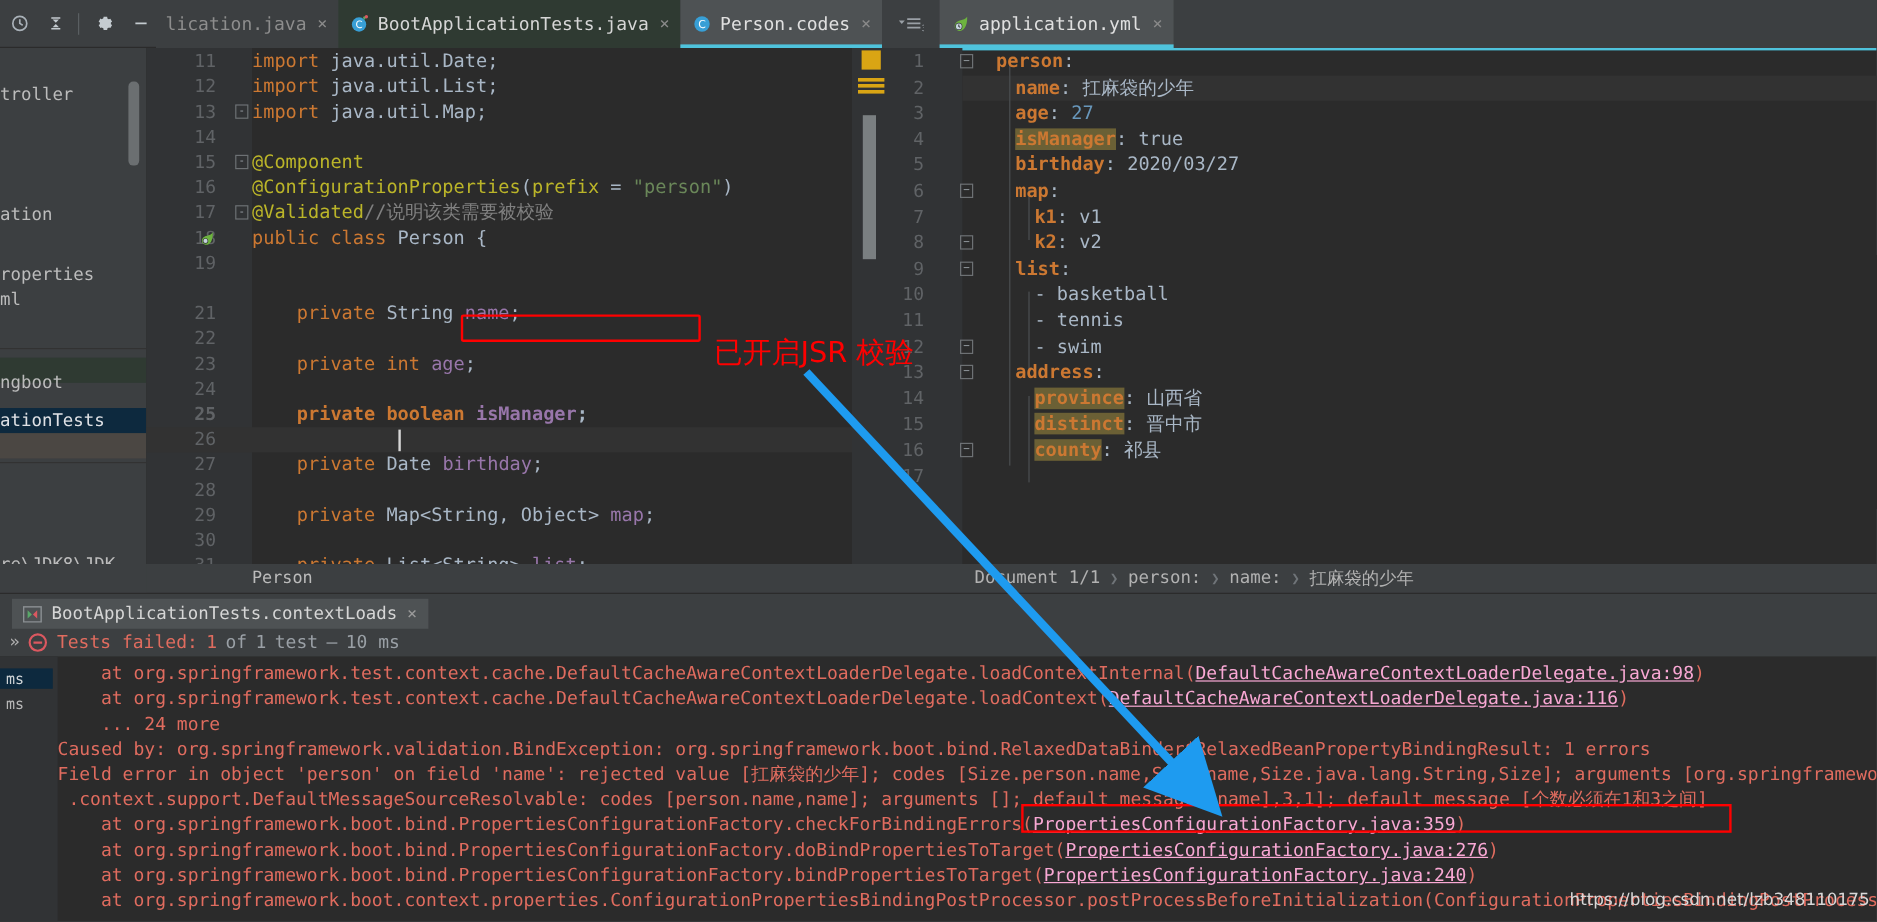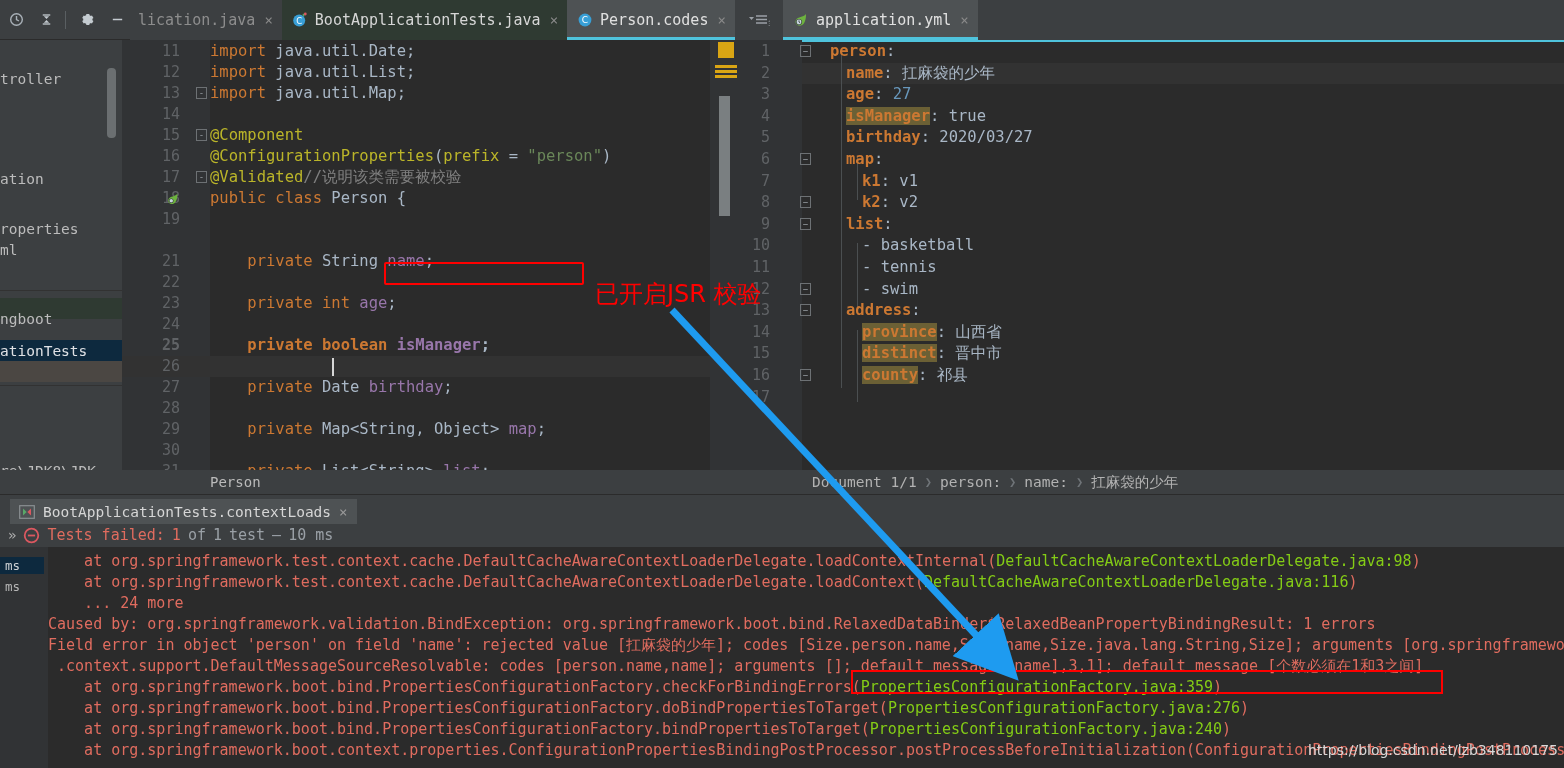--- a/index.html
+++ b/index.html
@@ -272,21 +272,21 @@
     display:flex; align-items:center;
   }
   .ms-badge.sel { background:#0d293e; color:#cfd3d6; }
 
   .cline {
     position:absolute; left:48px; width:1516px; height:21px;
     white-space:pre; color:#e06c5f;
     font-family:"DejaVu Sans Mono","Liberation Mono",monospace;
     font-size:15px; line-height:21px;
   }
-  .clink { color:#84cc16; }
+  .clink { text-decoration: underline; color:#f9a8d4; }
 
   .redbox-msg {
     position:absolute; left:851px; top:670px;
     width:592px; height:24px;
     border:2px solid #ff0000; pointer-events:none; z-index:40;
   }
 
   .watermark {
     position:absolute; right:6px; top:742px;
     color:#d8d8d8; font-size:14px;

